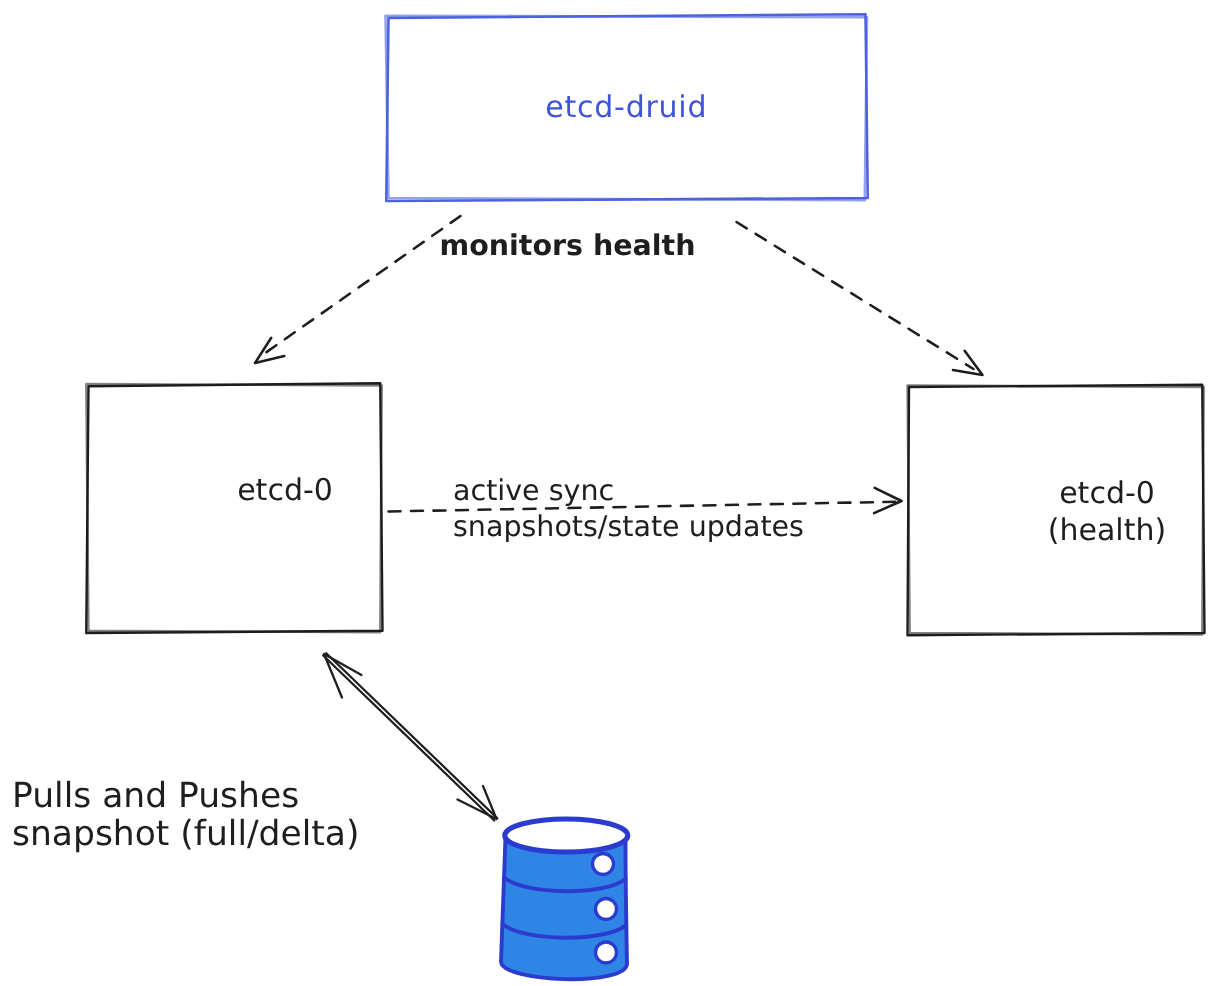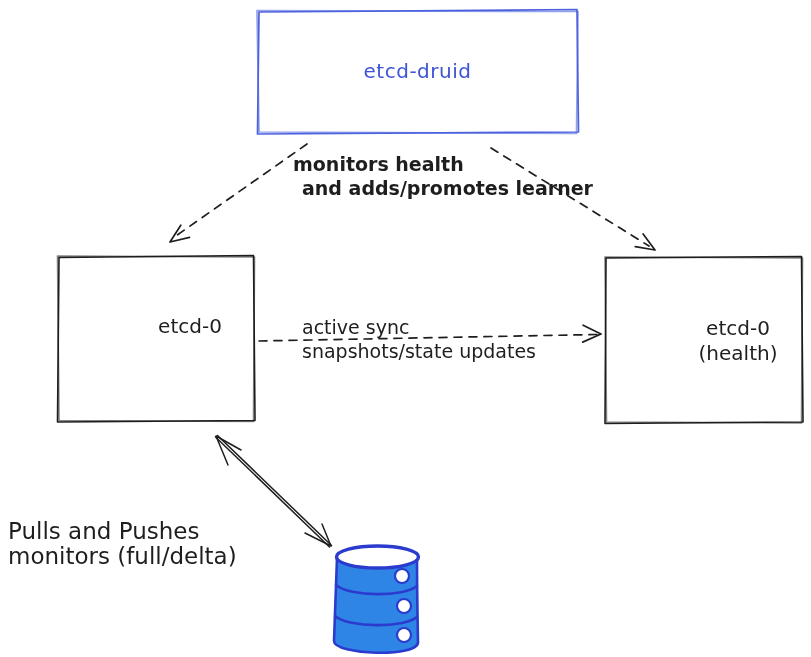--- a/index.html
+++ b/index.html
@@ -88,26 +88,25 @@
     <div>etcd-0</div>
   </div>
 
   <div class="label learner-label center">
     <div>etcd-0</div>
     <div>(health)</div>
   </div>
 
   <div class="label monitor-label">
     <div>monitors health</div>
-    <div class="indent">and adds/promotes learner</div>
   </div>
 
   <div class="label sync-label">
     <div>active sync</div>
     <div>snapshots/state updates</div>
   </div>
 
   <div class="label snapshot-label">
     <div>Pulls and Pushes</div>
-    <div>monitors (full/delta)</div>
+    <div>snapshot (full/delta)</div>
   </div>
 
 </div>
 
 </body></html>

